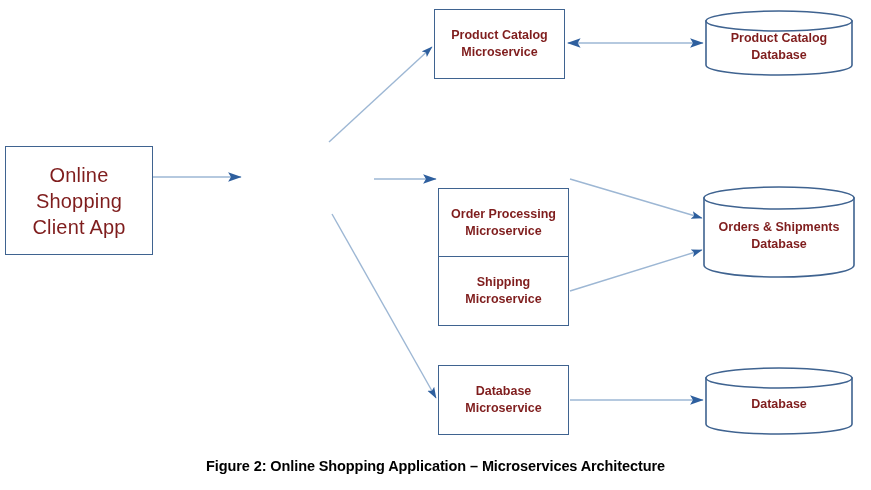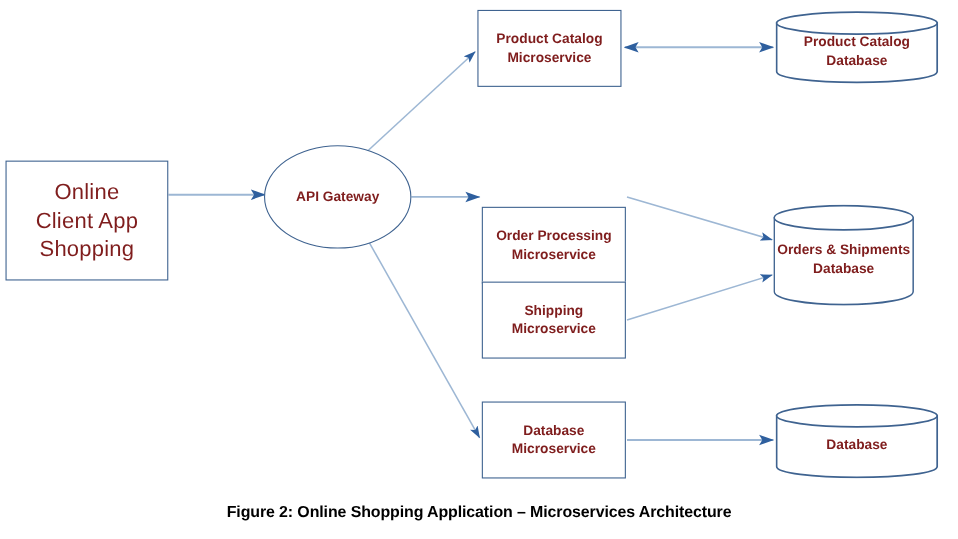--- a/index.html
+++ b/index.html
@@ -133,28 +133,25 @@
     </g>
 
     <g>
       <line x1="570" y1="400" x2="703" y2="400" stroke="#9db7d4" stroke-width="1.7" marker-end="url(#arrowEnd)"></line>
     </g>
   </svg>
 
   <div class="node rect-node client-node" style="left:5px; top:117px; width:148px; height:109px;margin-top:29px;">
     <div>
       <div>Online</div>
+      <div>Shopping</div>
       <div>Client App</div>
-      <div>Shopping</div>
-    </div>
-  </div>
-
-  <div class="node ellipse-node" style="left:240px; top:132px; width:134px; height:94px;">
-    <div>API Gateway</div>
-  </div>
+    </div>
+  </div>
+
 
   <div class="node rect-node service-node" style="left:434px; top:9px; width:131px; height:70px;">
     <div>
       <div>Product Catalog</div>
       <div>Microservice</div>
     </div>
   </div>
 
   <div class="node rect-node service-node" style="left:438px; top:144px; width:131px; height:70px;margin-top:44px;">
     <div>
@@ -181,21 +178,21 @@
     <svg class="db-shape" viewBox="0 0 148 66" preserveAspectRatio="none" xmlns="http://www.w3.org/2000/svg">
       <path d="M1,11 L1,55 C1,61 34,65 74,65 C114,65 147,61 147,55 L147,11 Z" fill="#ffffff" stroke="#3f6390" stroke-width="1.6"></path>
       <ellipse cx="74" cy="11" rx="73" ry="10" fill="#ffffff" stroke="#3f6390" stroke-width="1.6"></ellipse>
     </svg>
     <div class="db-label">
       <div>Product Catalog</div>
       <div>Database</div>
     </div>
   </div>
 
-  <div class="node db-node" style="left:703px; top:186px; width:128px; height:92px;">
+  <div class="node db-node" style="left:703px; top:186px; width:152px; height:92px;">
     <svg class="db-shape" viewBox="0 0 152 92" preserveAspectRatio="none" xmlns="http://www.w3.org/2000/svg">
       <path d="M1,12 L1,79 C1,86 35,91 76,91 C117,91 151,86 151,79 L151,12 Z" fill="#ffffff" stroke="#3f6390" stroke-width="1.6"></path>
       <ellipse cx="76" cy="12" rx="75" ry="11" fill="#ffffff" stroke="#3f6390" stroke-width="1.6"></ellipse>
     </svg>
     <div class="db-label">
       <div>Orders &amp; Shipments</div>
       <div>Database</div>
     </div>
   </div>
 

